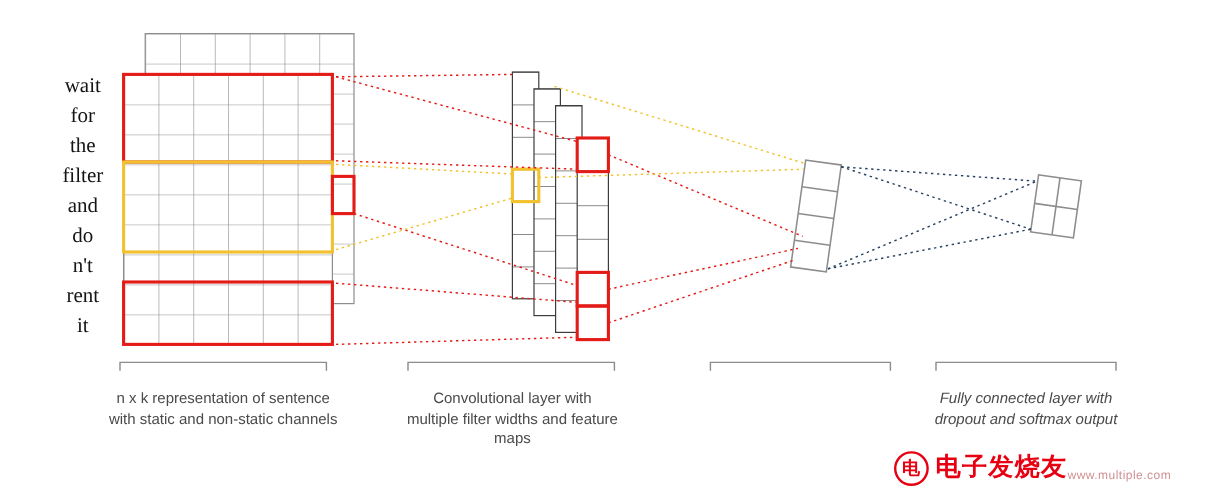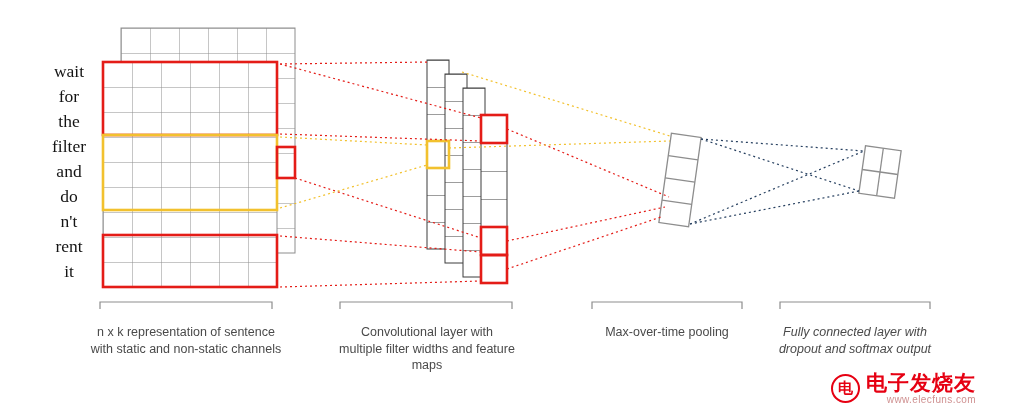--- a/index.html
+++ b/index.html
@@ -18,21 +18,21 @@
   #cap-1{left:338px;width:178px;}
   #cap-2{left:594px;width:146px;}
   #cap-3{left:776px;width:158px;font-style:italic;}
 
   
   .watermark{position:absolute;right:8px;bottom:8px;display:flex;align-items:center;gap:6px;
              font-family:"Liberation Sans",sans-serif;}
   .wm-icon{width:29px;height:29px;border:2.5px solid var(--watermark-red);border-radius:50%;
            display:flex;align-items:center;justify-content:center;
            color:var(--watermark-red);font-size:15px;font-weight:bold;box-sizing:border-box;}
-  .wm-text{display:flex;flex-direction:column;align-items:flex-end;}
+  .wm-text{display:flex;align-items:flex-end;}
   .wm-brand{color:var(--watermark-red);font-size:21px;font-weight:bold;letter-spacing:1px;line-height:1.05;}
   .wm-url{color:#cf9090;font-size:10px;letter-spacing:.4px;}
 
   
   .g-line{stroke:var(--grid-gray);stroke-width:1;fill:none;}
   .g-border{stroke:var(--grid-gray);stroke-width:1;fill:#fff;}
   .s-line{stroke:var(--strip-dark);stroke-width:1;fill:none;}
   .s-border{stroke:var(--strip-dark);stroke-width:1;fill:#fff;}
   .p-border{stroke:var(--grid-gray);stroke-width:1.3;fill:#fff;}
   .p-line{stroke:var(--grid-gray);stroke-width:1.3;fill:none;}
@@ -159,24 +159,23 @@
     <div>filter</div>
     <div>and</div>
     <div>do</div>
     <div>n't</div>
     <div>rent</div>
     <div>it</div>
   </div>
 
   <div id="cap-1" class="caption">Convolutional layer with multiple filter widths and feature maps</div>
   <div id="cap-0" class="caption">n x k representation of sentence with static and non-static channels</div>
-  <div id="cap-2" class="caption">Max-over-time pooling</div>
   <div id="cap-3" class="caption">Fully connected layer with dropout and softmax output</div>
 
   <div class="watermark">
     <div class="wm-icon">电</div>
     <div class="wm-text">
       <div class="wm-brand">电子发烧友</div>
-      <div class="wm-url">www.elecfuns.com</div>
+      <div class="wm-url">www.multiple.com</div>
     </div>
   </div>
 
 </div>
 
 </body></html>

